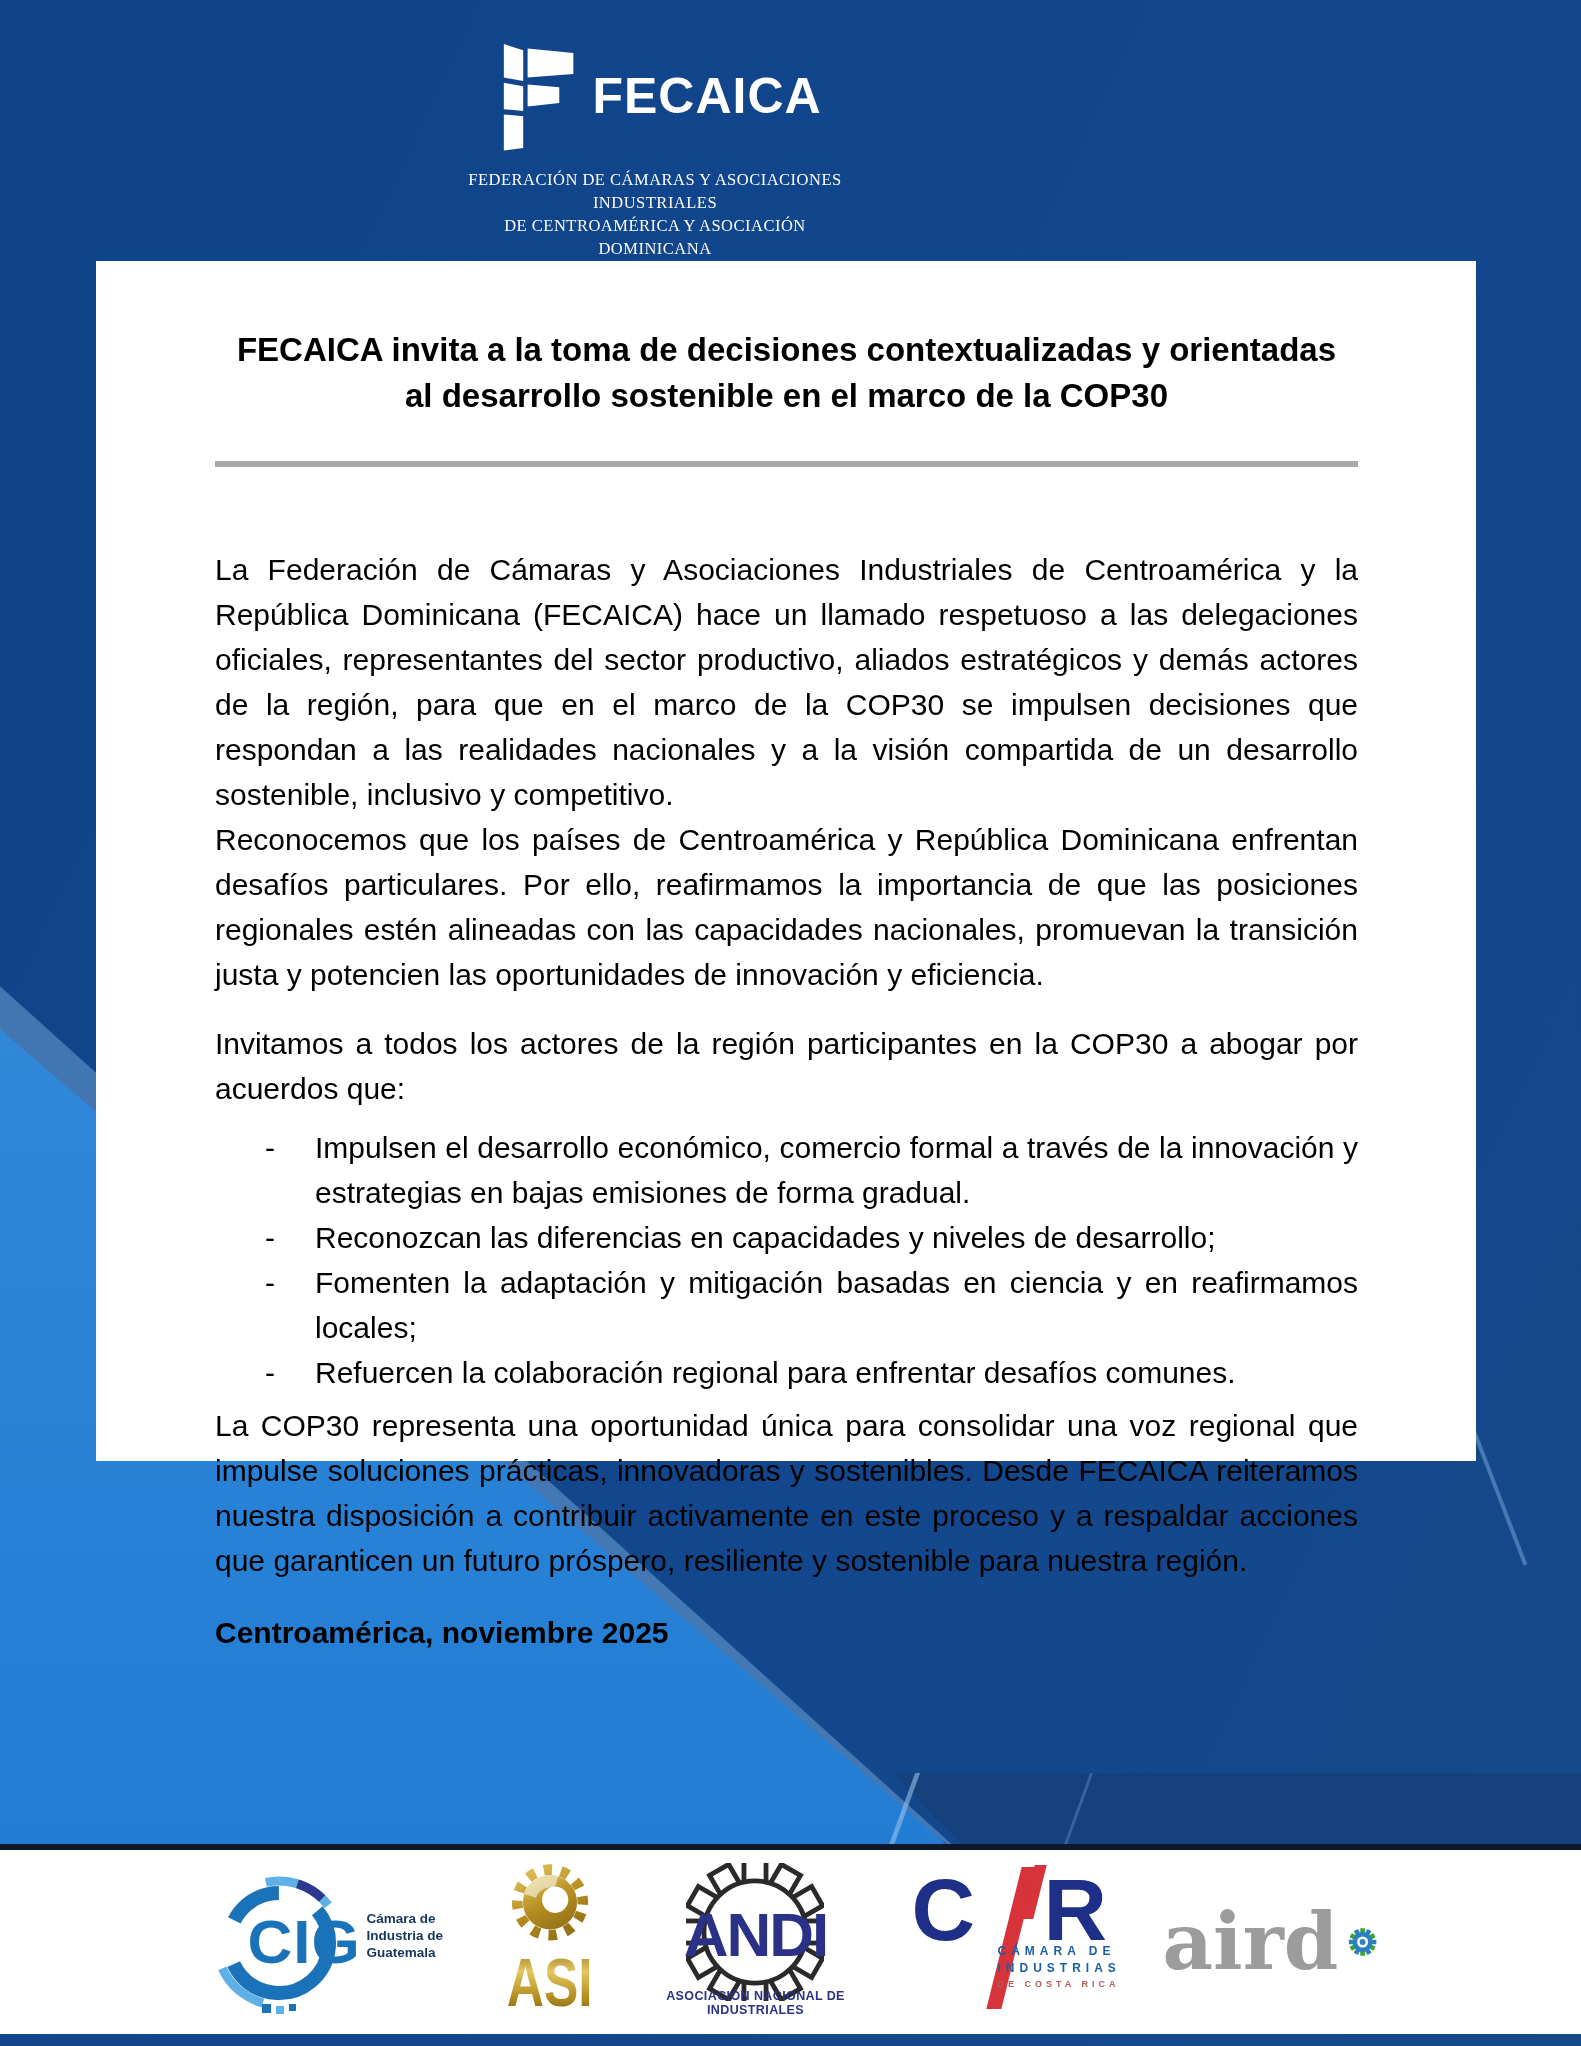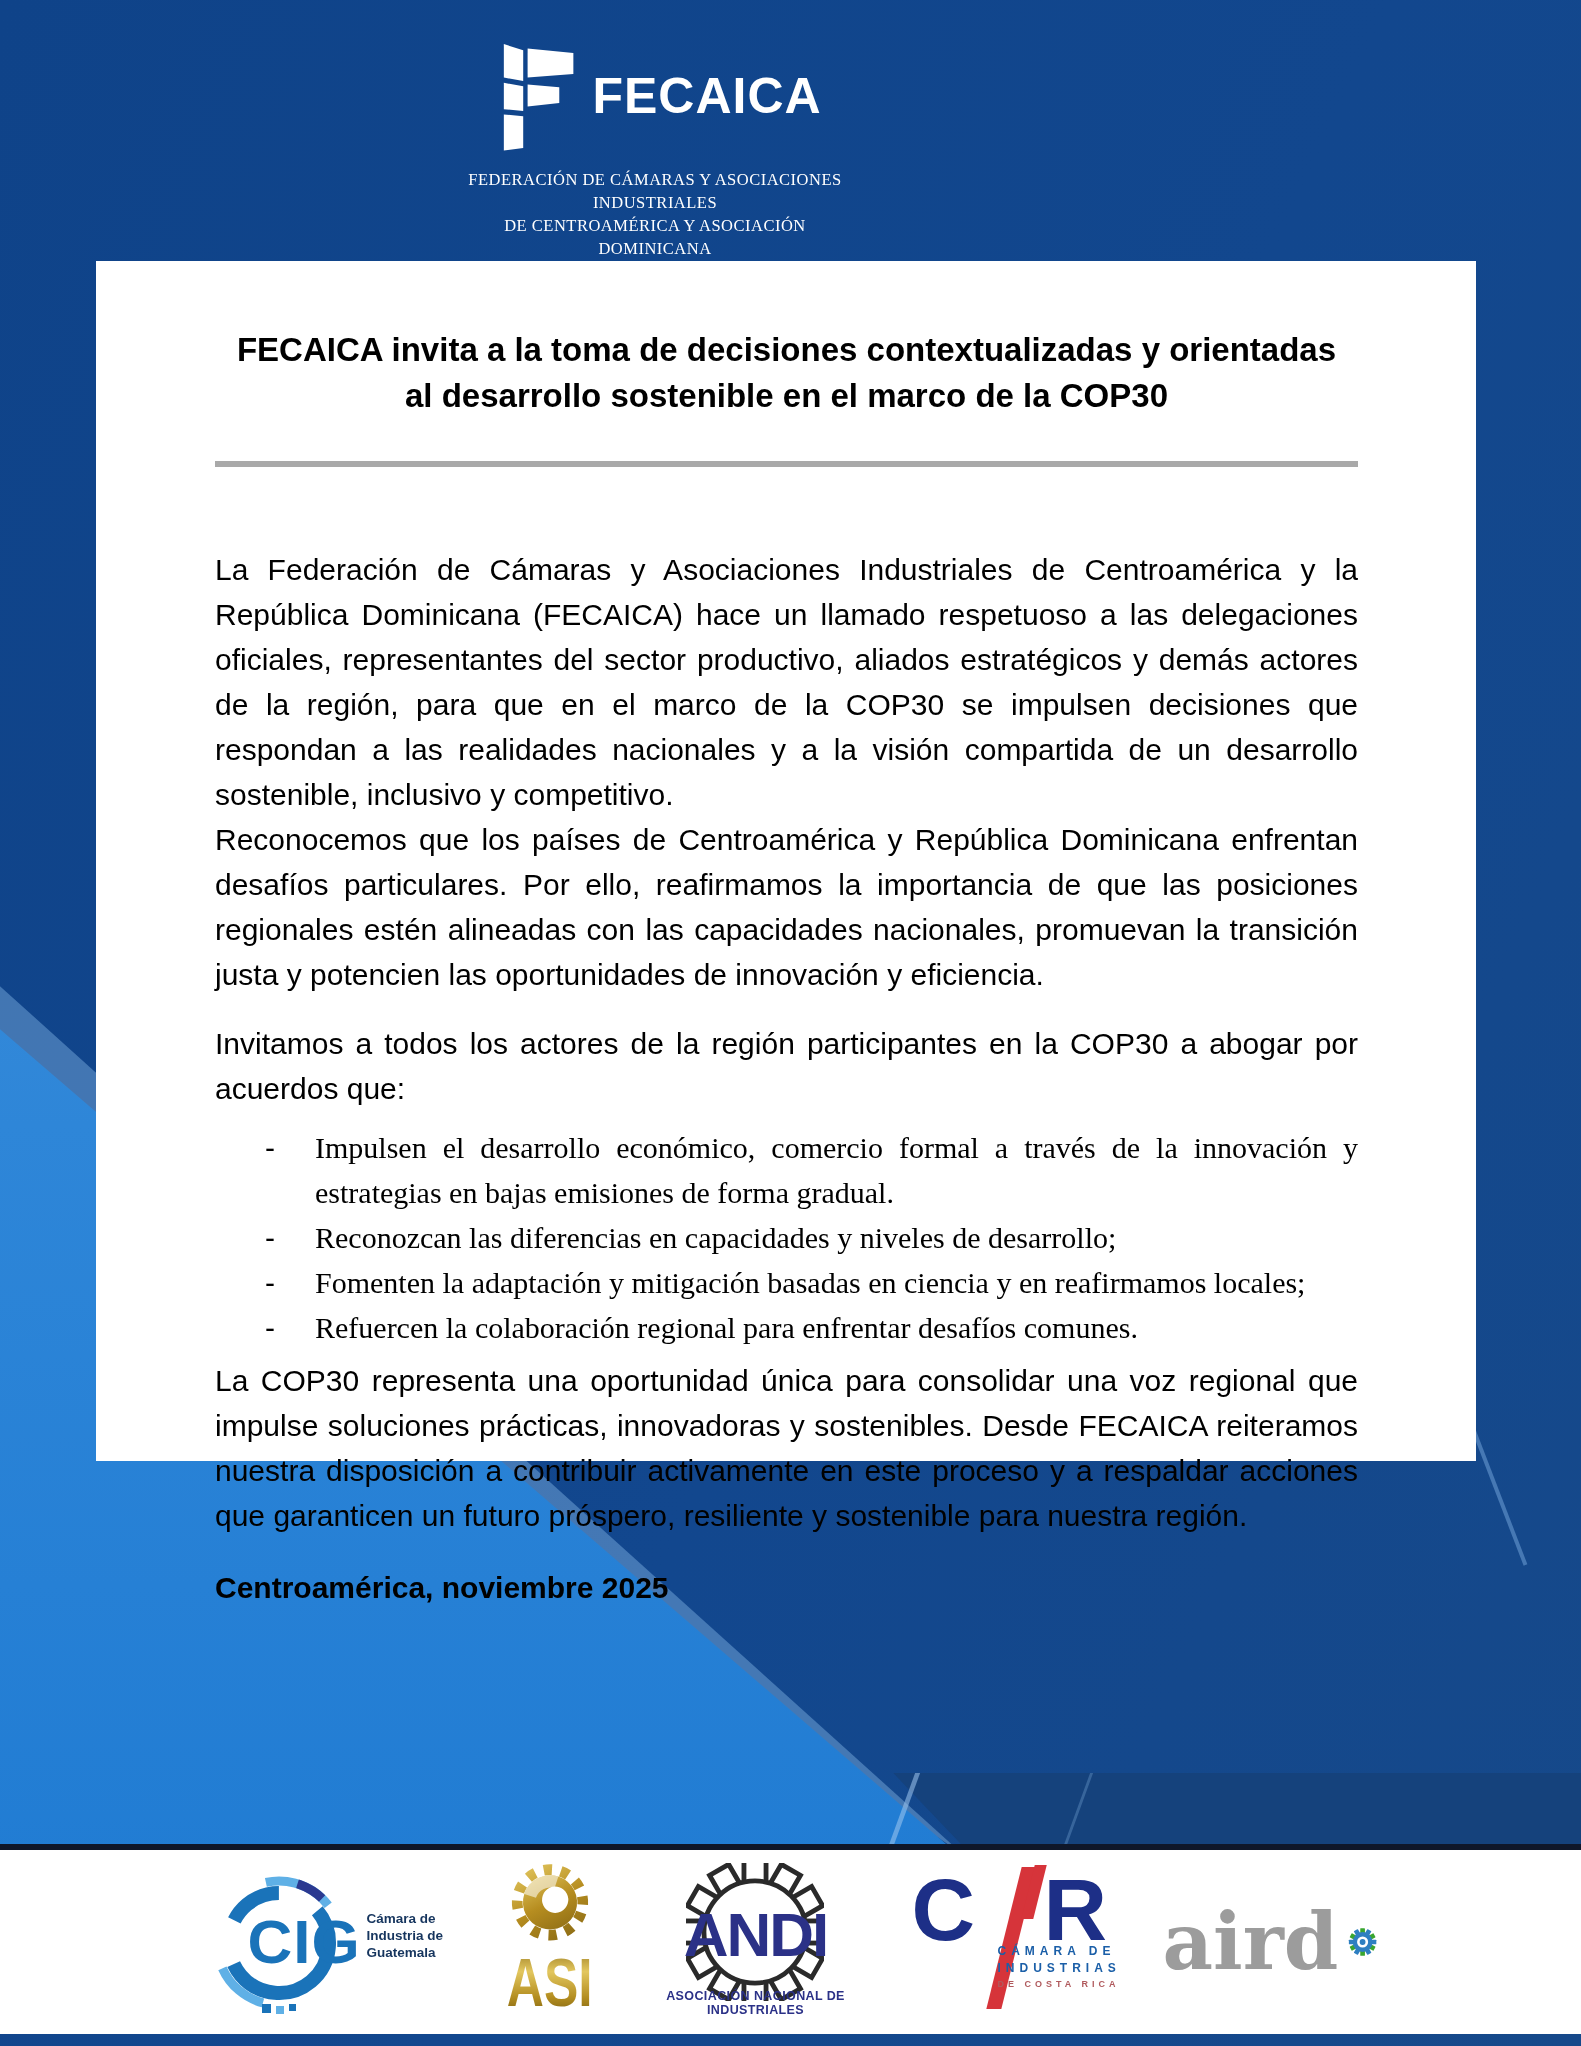--- a/index.html
+++ b/index.html
@@ -38,21 +38,21 @@
   .card { position:absolute; left:96px; top:261px; width:1380px; height:1200px;
     background:#ffffff; padding:66px 118px 0 119px; color:#000; }
   .doc-title { text-align:center; font-weight:bold; font-size:33px; line-height:46px; }
   .title-divider { margin-top:42px; height:6px; background:#a9a9a9; }
   .body-copy { margin-top:80px; }
   .para { font-size:30px; line-height:45px; text-align:justify; }
   .para + .para.gap { margin-top:24px; }
   .bullets { margin-top:14px; }
   .bullet { display:flex; font-size:30px; line-height:45px; }
   .bullet .marker { width:50px; padding-left:50px; flex:0 0 100px; }
-  .bullet .btxt { flex:1; text-align:justify;font-family:Liberation Serif, serif; }
+  .bullet .btxt { flex:1; text-align:justify; }
   .closing { margin-top:8px; }
   .dateline { margin-top:33px; text-align:left; font-weight:bold; font-size:30px; }
 
   
   .footer { position:absolute; left:0; bottom:12px; width:100%; height:190px;
     background:#ffffff; border-top:6px solid #0f172a;
     display:flex; align-items:center; justify-content:center; gap:46px; }
   .logo-box { position:relative; flex:0 0 auto; }
 
   

